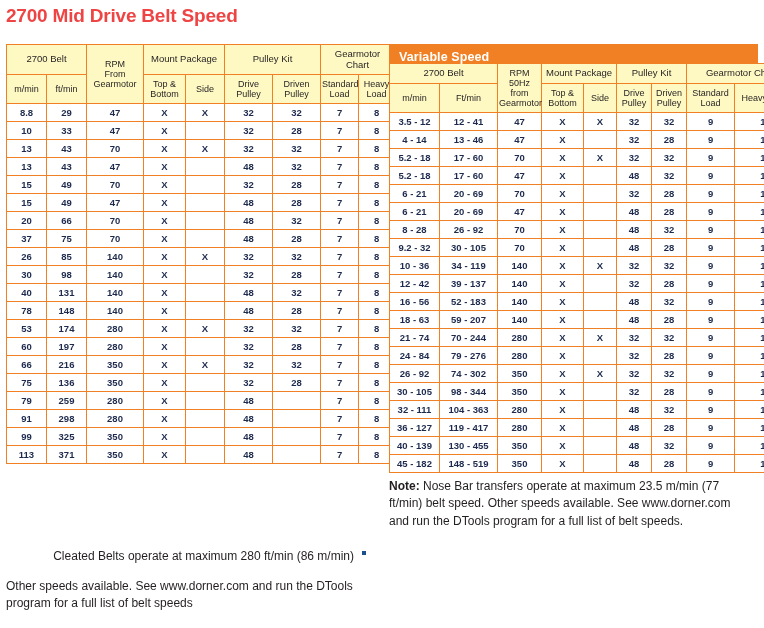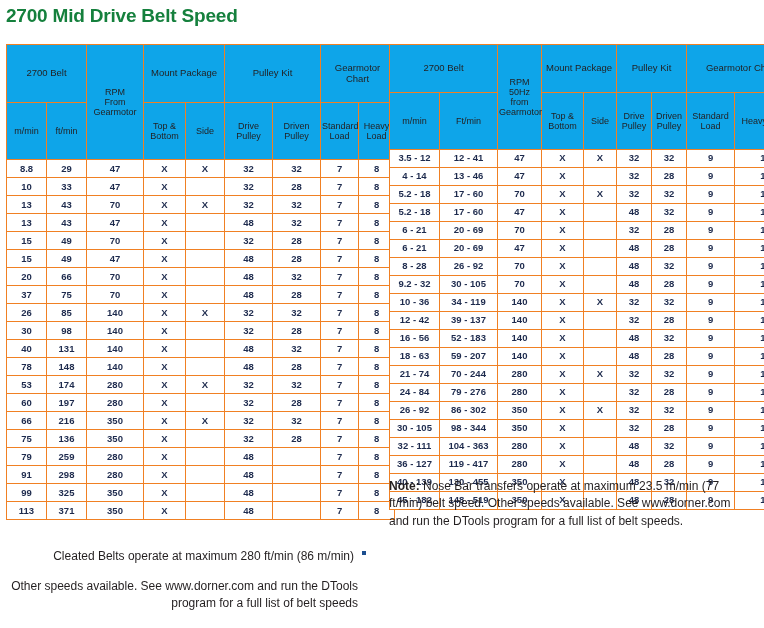--- a/index.html
+++ b/index.html
@@ -18,21 +18,21 @@
     position: relative;
     width: 764px;
     height: 628px;
   }
   .page-title {
     position: absolute;
     left: 6px;
     top: 5px;
     font-size: 19px;
     font-weight: bold;
-    color: #15803d;
+    color: #ef4444;
     letter-spacing: -0.2px;
   }
 
   
   .panel {
     position: absolute;
     box-sizing: border-box;
   }
   .panel.left  { left: 6px;   top: 44px; width: 344px; }
   .panel.right { left: 389px; top: 44px; width: 369px; }
@@ -57,24 +57,24 @@
   table.spec th, table.spec td {
     border: 1px solid #f08023;
     text-align: center;
     vertical-align: middle;
     font-size: 9px;
     color: #231f20;
     padding: 0;
     line-height: 1.12;
   }
   table.spec th {
-    background: #0ea5e9;
+    background: #fef9c3;
     font-weight: normal;
     font-size: 9px;
-    padding: 18px 1px;
+    padding: 4px 1px;
   }
   table.spec th.grp {
     font-size: 9.5px;
   }
   table.spec td {
     height: 17px;
     font-weight: bold;
     font-size: 9.5px;
     color: #1d2a4d;
     background: #ffffff;
@@ -92,21 +92,21 @@
   }
 
   
   .note {
     position: absolute;
     font-size: 12px;
     line-height: 1.45;
     color: #231f20;
   }
   .note-left-1 { left: 6px;  top: 548px; width: 360px; text-align: right; }
-  .note-left-2 { left: 6px;  top: 578px; width: 352px; text-align: right; }
+  .note-left-2 { left: 6px;  top: 578px; width: 352px; }
   .note-right  { left: 389px; top: 478px; width: 362px; }
   .note b { font-weight: bold; }
   .blue-dot {
     display: inline-block;
     width: 4px;
     height: 4px;
     background: #1c4e8f;
     vertical-align: super;
     margin-left: 8px;
   }
@@ -389,20 +389,21 @@
             <td>48</td>
             <td></td>
             <td class="gm">7</td>
             <td class="gm">8</td>
           </tr>
         </tbody>
     </table>
   </div>
 
   <div class="panel right">
+    <div class="band">Variable Speed</div>
     <table class="spec">
       <colgroup>
         <col style="width:50px">
           <col style="width:58px">
           <col style="width:44px">
         <col style="width:42px">
           <col style="width:33px">
         <col style="width:35px">
           <col style="width:35px">
         <col style="width:48px">
@@ -595,21 +596,21 @@
             <td>280</td>
             <td class="x-mark">X</td>
             <td class="x-mark"></td>
             <td>32</td>
             <td>28</td>
             <td class="gm">9</td>
             <td class="gm">10</td>
           </tr>
           <tr>
             <td class="belt">26 - 92</td>
-            <td class="belt">86 - 302</td>
+            <td class="belt">74 - 302</td>
             <td>350</td>
             <td class="x-mark">X</td>
             <td class="x-mark">X</td>
             <td>32</td>
             <td>32</td>
             <td class="gm">9</td>
             <td class="gm">10</td>
           </tr>
           <tr>
             <td class="belt">30 - 105</td>

